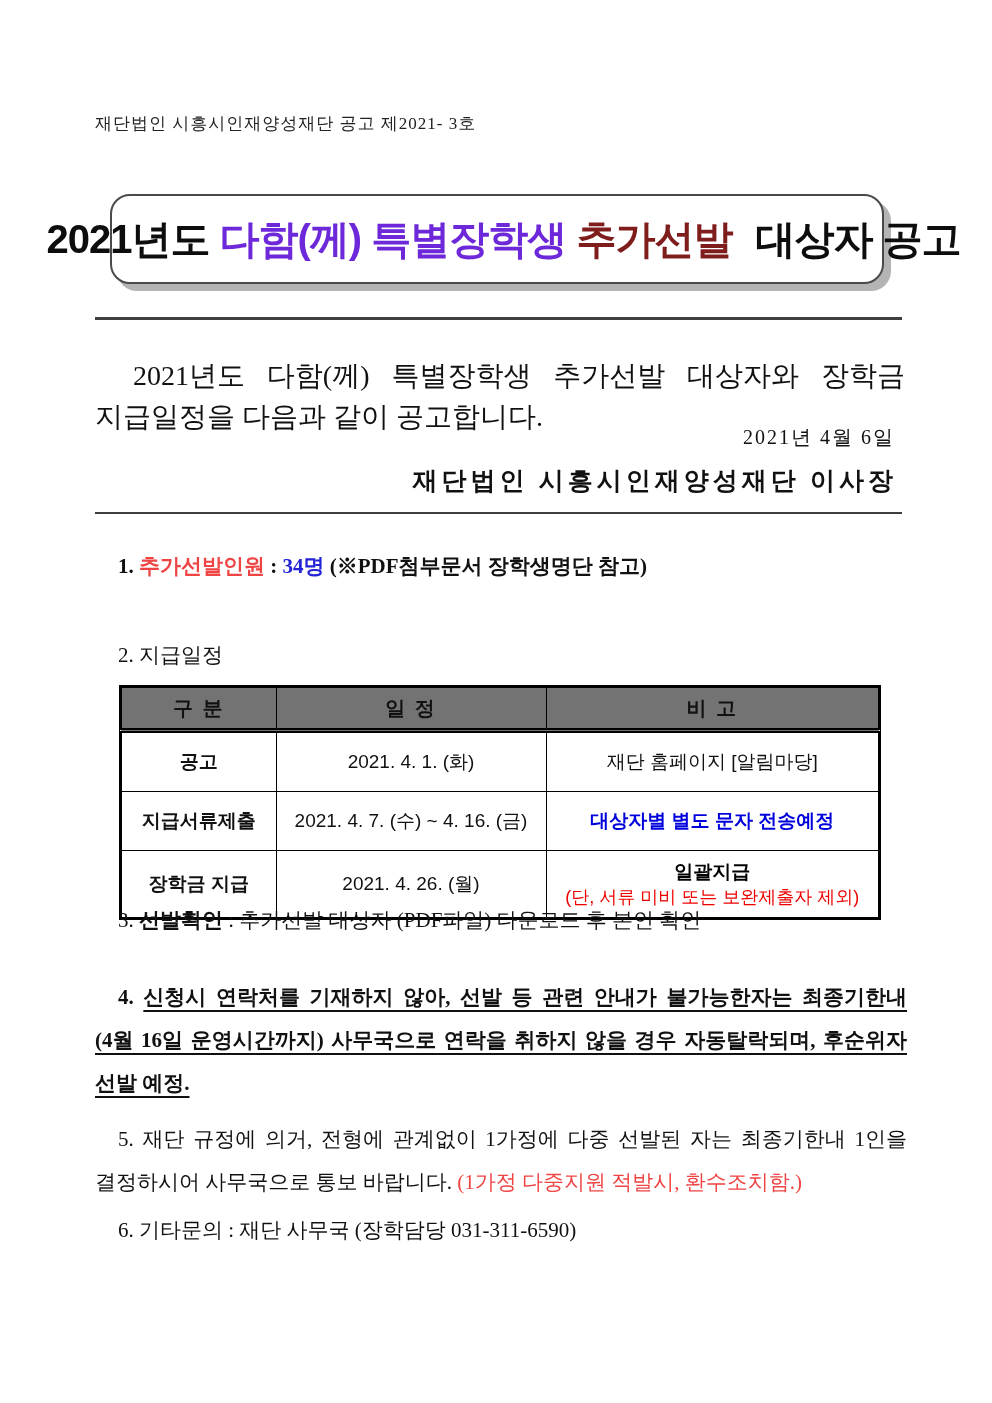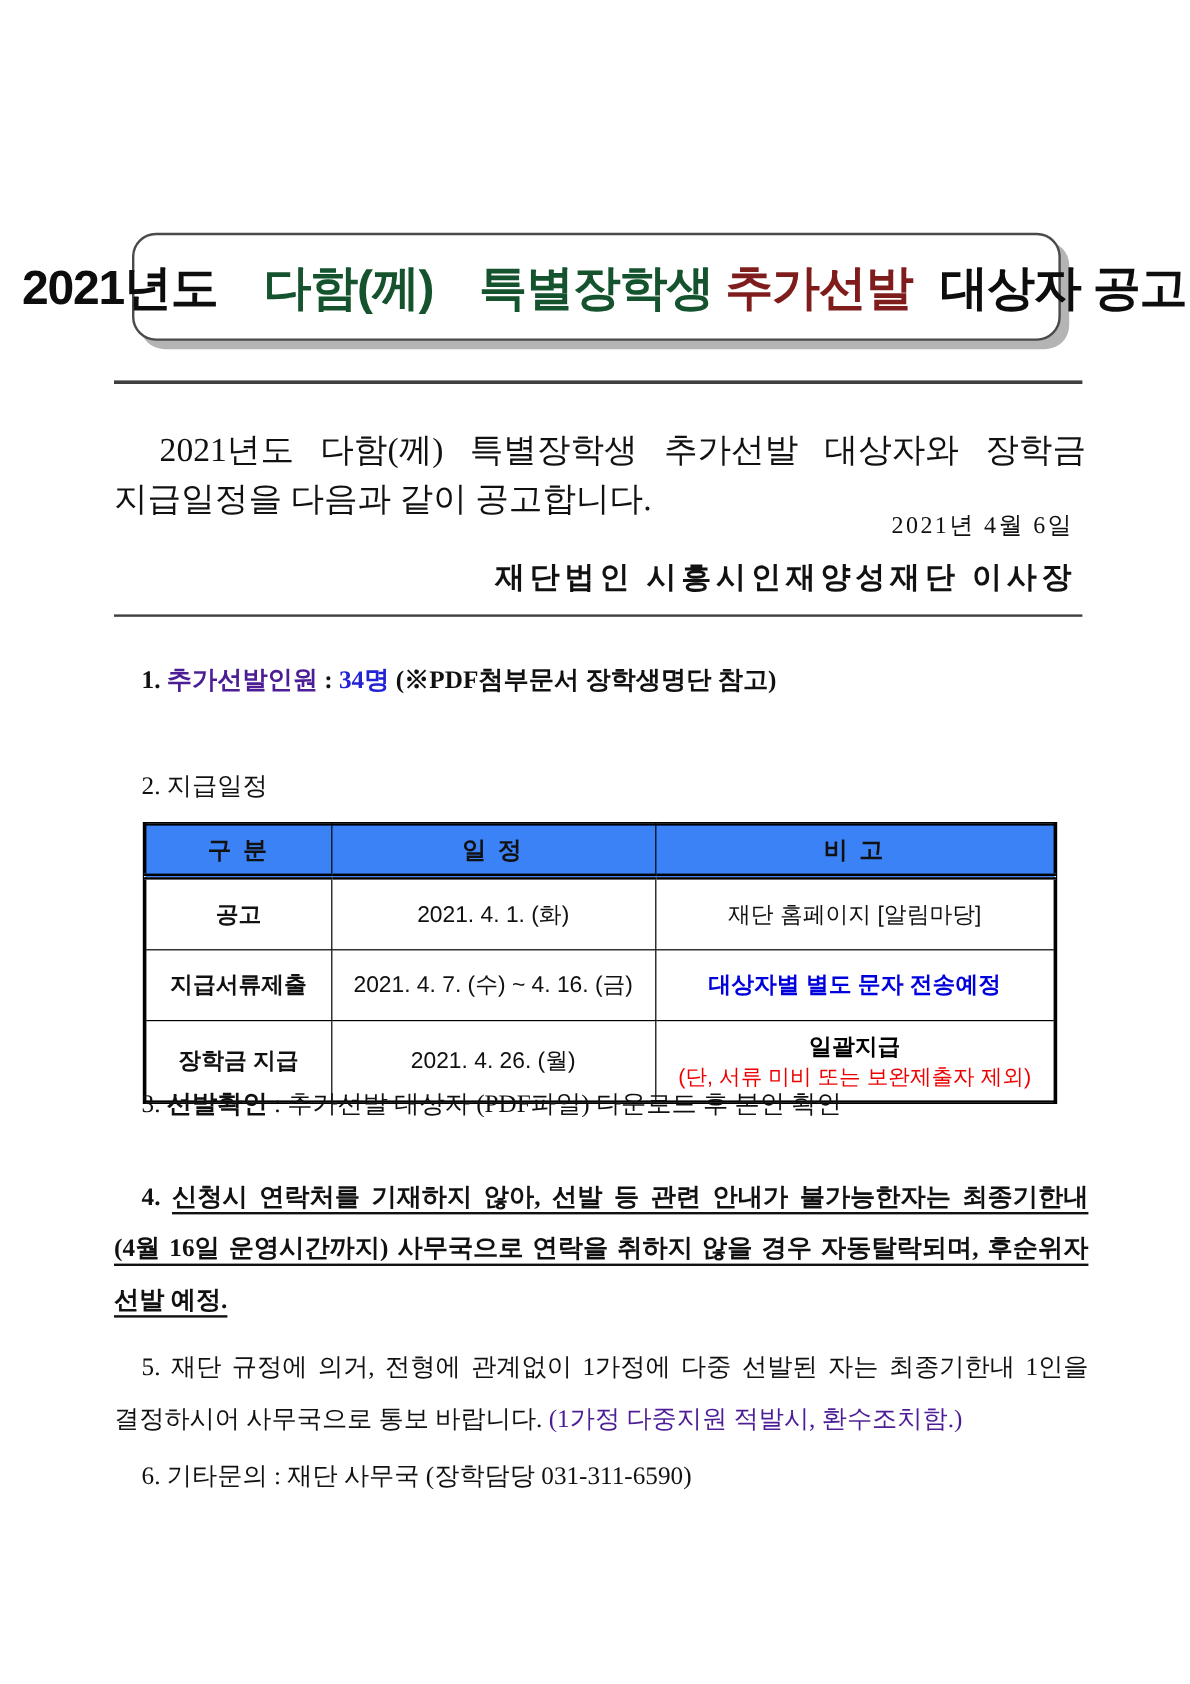--- a/index.html
+++ b/index.html
@@ -23,23 +23,23 @@
     border-radius:20px;
     box-shadow:7px 7px 0 0 #b4b4b4;
     display:flex;align-items:center;justify-content:center;
   }
   .banner-text{
     font-family:"Liberation Sans","DejaVu Sans",sans-serif;
     font-weight:800;font-size:40px;letter-spacing:-1px;
     white-space:nowrap;
   }
   .c-black{color:#0d0d0d;margin-left:13px;}
-  .c-teal{color:#14532d;margin-left:28px;}
+  .c-teal{color:#6d28d9;}
   .c-red{color:#7f1d1d;}
-  .c-red2{color:#4c1d95;}
+  .c-red2{color:#ef4444;}
   .c-blue{color:#2323d6;}
   .c-tableblue{color:#0000dd;font-weight:bold;}
   .c-tablered{color:#ee0000;}
   
   .rule{position:absolute;left:95px;width:807px;background:#3f3f3f;}
   .rule1{top:317px;height:3px;}
   .rule2{top:512px;height:2px;}
   
   .intro{
     position:absolute;top:327px;left:95px;width:810px;
@@ -73,35 +73,36 @@
     width:758px;border-collapse:collapse;
     font-family:"Liberation Sans","DejaVu Sans",sans-serif;
     table-layout:fixed;
   }
   .sched-table th,.sched-table td{
     border:1px solid #000;text-align:center;vertical-align:middle;
     padding:2px 4px;
   }
   .sched-table{border:2px solid #000;outline:1px solid #000;}
   .sched-table thead th{
-    background:#3b82f6;
+    background:#737373;
     height:36px;font-size:20px;font-weight:800;letter-spacing:2px;
     border-bottom:5px double #000;
   }
   .sched-table tbody td{height:54px;font-size:19px;}
   .sched-table tbody tr.row-last td{height:62px;}
   .col-label{font-weight:800;}
   .note-bold{font-weight:800;color:#000;}
   .note-red{font-size:18px;}
 </style>
 </head>
 <body>
 
 <div class="page">
 
+  <div class="doc-number">재단법인 시흥시인재양성재단 공고 제2021- 3호</div>
 
   <div class="banner">
     <div class="banner-text">
       <span class="c-black">2021년도 </span><span class="c-teal">다함(께)</span><span class="c-teal"> 특별장학생 </span><span class="c-red">추가선발</span><span class="c-black"> 대상자 공고</span>
     </div>
   </div>
 
   <div class="rule rule1"></div>
 
   <p class="intro">2021년도 다함(께) 특별장학생 추가선발 대상자와 장학금 지급일정을 다음과 같이 공고합니다.</p>

